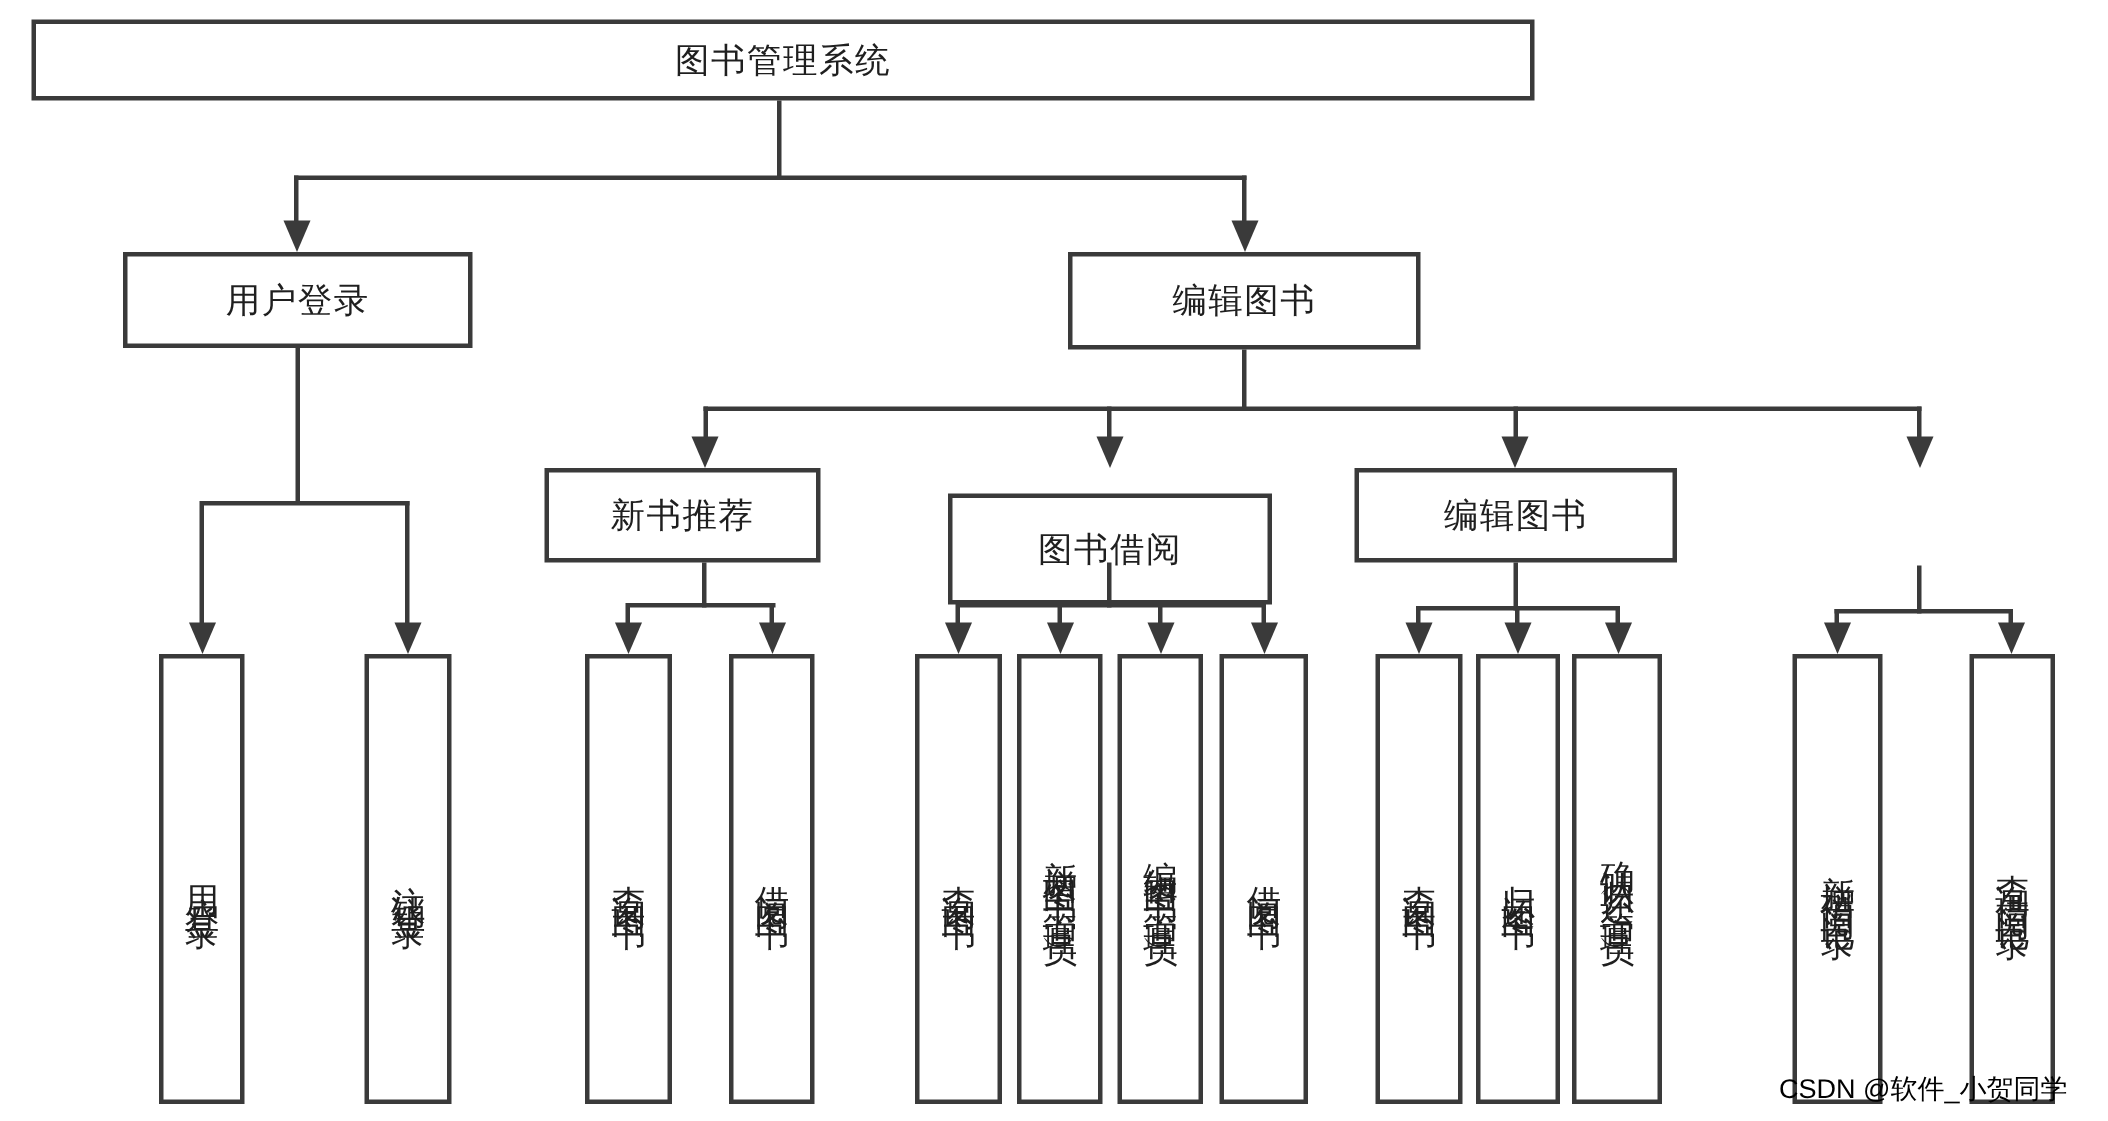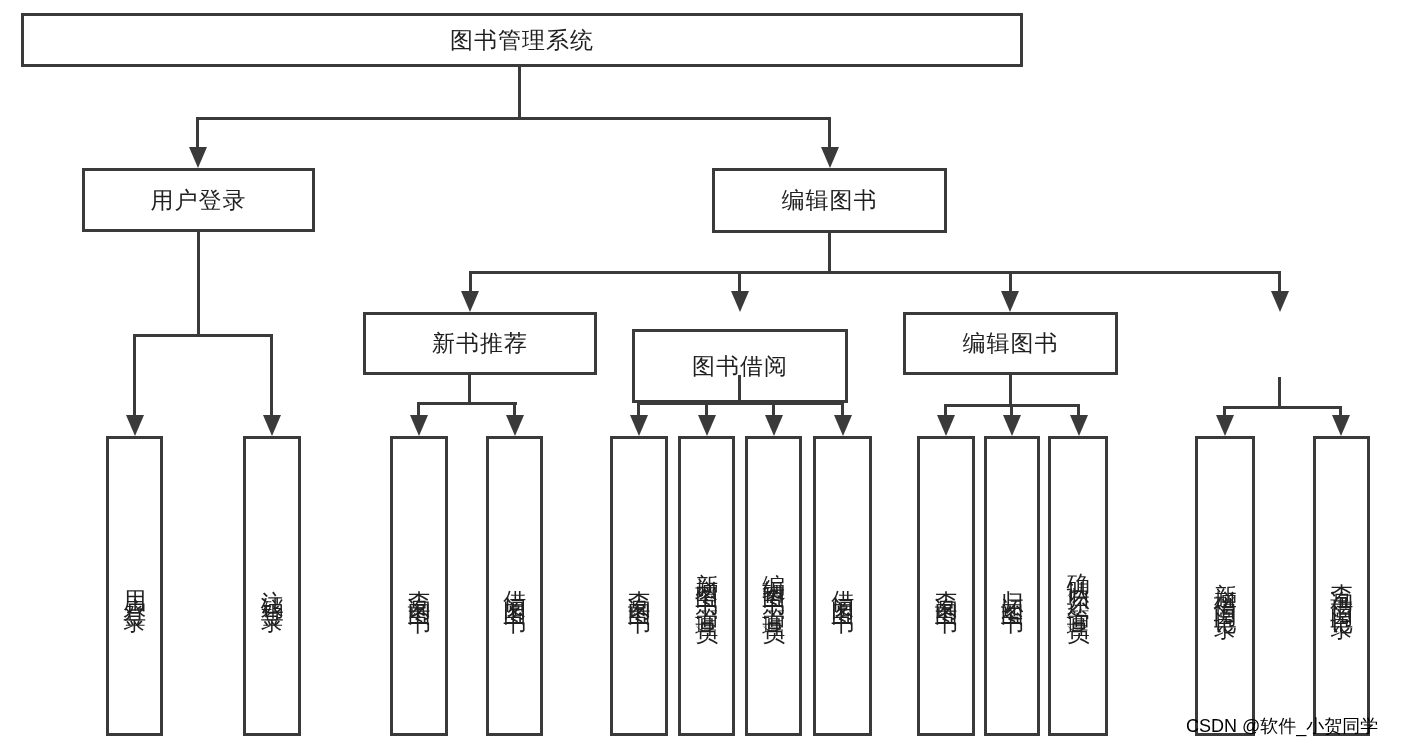--- a/index.html
+++ b/index.html
@@ -101,21 +101,21 @@
   <div class="lh" style="left:469px;top:271px;width:812px"></div>
   <div class="lv" style="left:469px;top:271px;height:21px"></div>
   <div class="arrow" style="left:461px;top:291px"></div>
   <div class="lv" style="left:738px;top:271px;height:21px"></div>
   <div class="arrow" style="left:731px;top:291px"></div>
   <div class="lv" style="left:1009px;top:271px;height:21px"></div>
   <div class="arrow" style="left:1001px;top:291px"></div>
   <div class="lv" style="left:1278px;top:271px;height:21px"></div>
   <div class="arrow" style="left:1271px;top:291px"></div>
 
-  <div class="box" style="left:363px;top:312px;width:234px;height:63px">
+  <div class="box" style="left:363px;top:312px;width:184px;height:63px">
     <span class="label-h">新书推荐</span>
   </div>
   <div class="box" style="left:632px;top:329px;width:216px;height:74px">
     <span class="label-h">图书借阅</span>
   </div>
   <div class="box" style="left:903px;top:312px;width:215px;height:63px">
     <span class="label-h">编辑图书</span>
   </div>
 
   <div class="lv" style="left:468px;top:375px;height:30px"></div>

